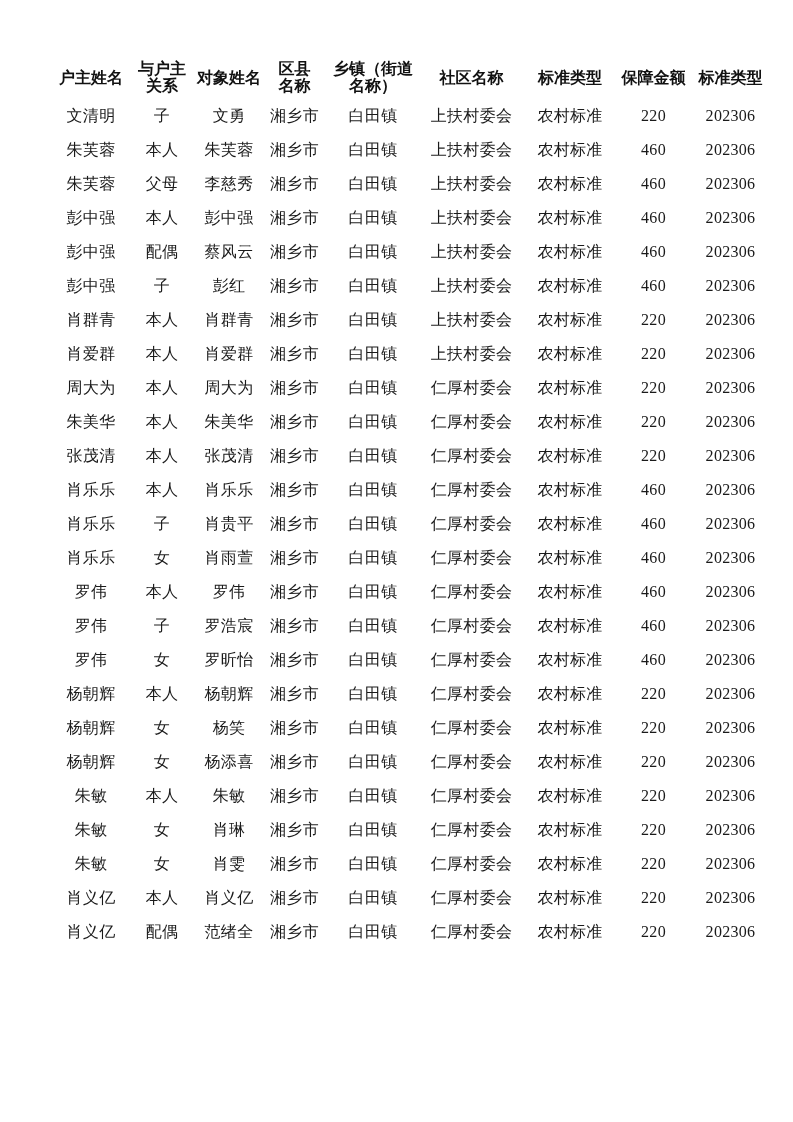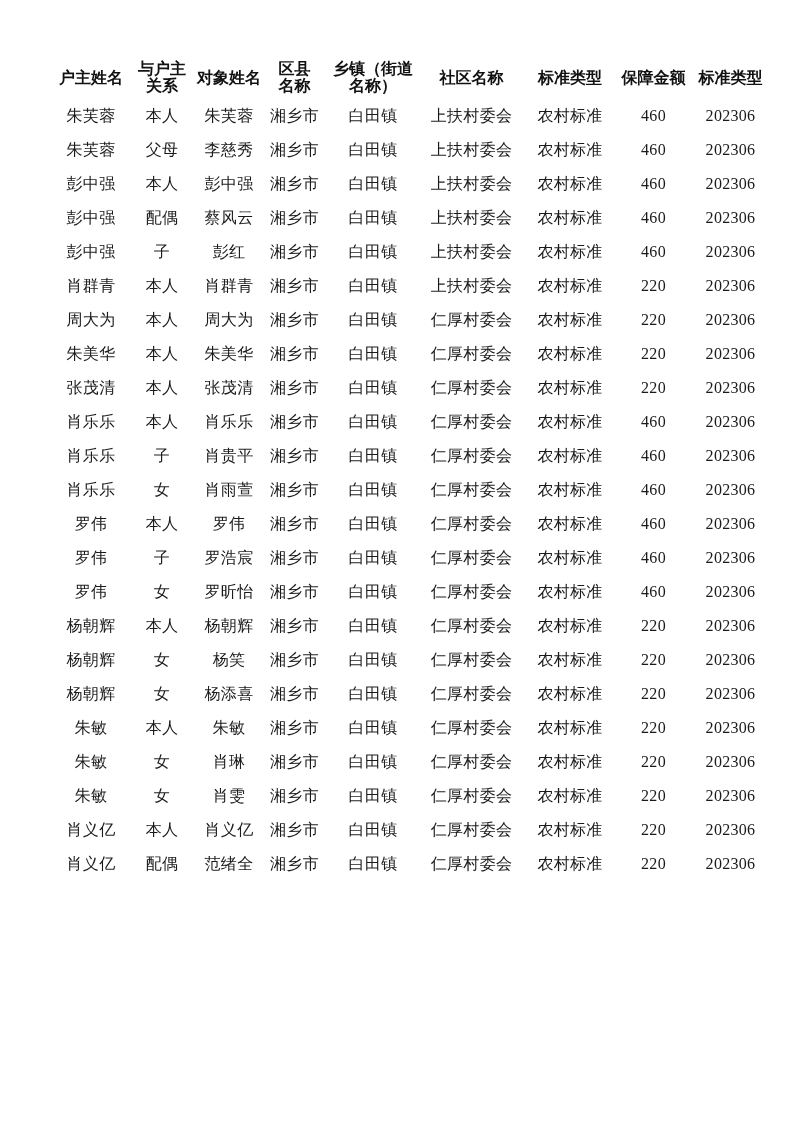--- a/index.html
+++ b/index.html
@@ -87,20 +87,31 @@
           <th>乡镇（街道
 名称）</th>
           <th>社区名称</th>
           <th>标准类型</th>
           <th>保障金额</th>
           <th>标准类型</th>
         </tr>
     </thead>
     <tbody>
         <tr>
+          <td>文清明</td>
+          <td>子</td>
+          <td>文勇</td>
+          <td>湘乡市</td>
+          <td>白田镇</td>
+          <td>上扶村委会</td>
+          <td>农村标准</td>
+          <td>220</td>
+          <td>202306</td>
+        </tr>
+        <tr>
           <td>朱芙蓉</td>
           <td>本人</td>
           <td>朱芙蓉</td>
           <td>湘乡市</td>
           <td>白田镇</td>
           <td>上扶村委会</td>
           <td>农村标准</td>
           <td>460</td>
           <td>202306</td>
         </tr>
@@ -145,20 +156,31 @@
           <td>白田镇</td>
           <td>上扶村委会</td>
           <td>农村标准</td>
           <td>460</td>
           <td>202306</td>
         </tr>
         <tr>
           <td>肖群青</td>
           <td>本人</td>
           <td>肖群青</td>
+          <td>湘乡市</td>
+          <td>白田镇</td>
+          <td>上扶村委会</td>
+          <td>农村标准</td>
+          <td>220</td>
+          <td>202306</td>
+        </tr>
+        <tr>
+          <td>肖爱群</td>
+          <td>本人</td>
+          <td>肖爱群</td>
           <td>湘乡市</td>
           <td>白田镇</td>
           <td>上扶村委会</td>
           <td>农村标准</td>
           <td>220</td>
           <td>202306</td>
         </tr>
         <tr>
           <td>周大为</td>
           <td>本人</td>

